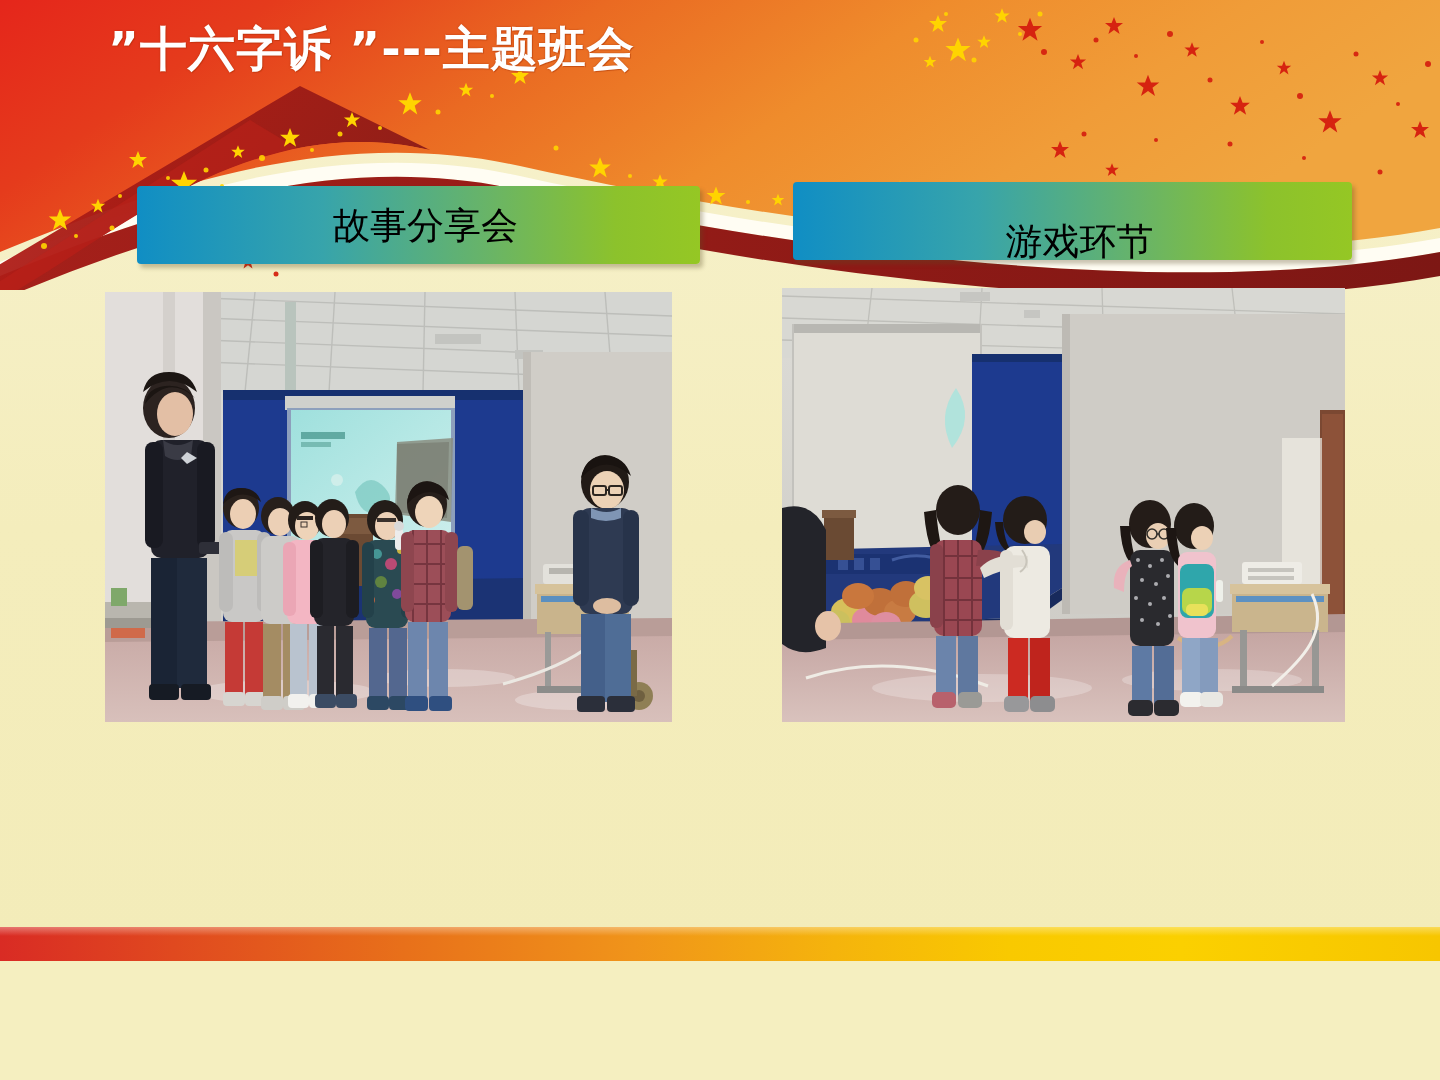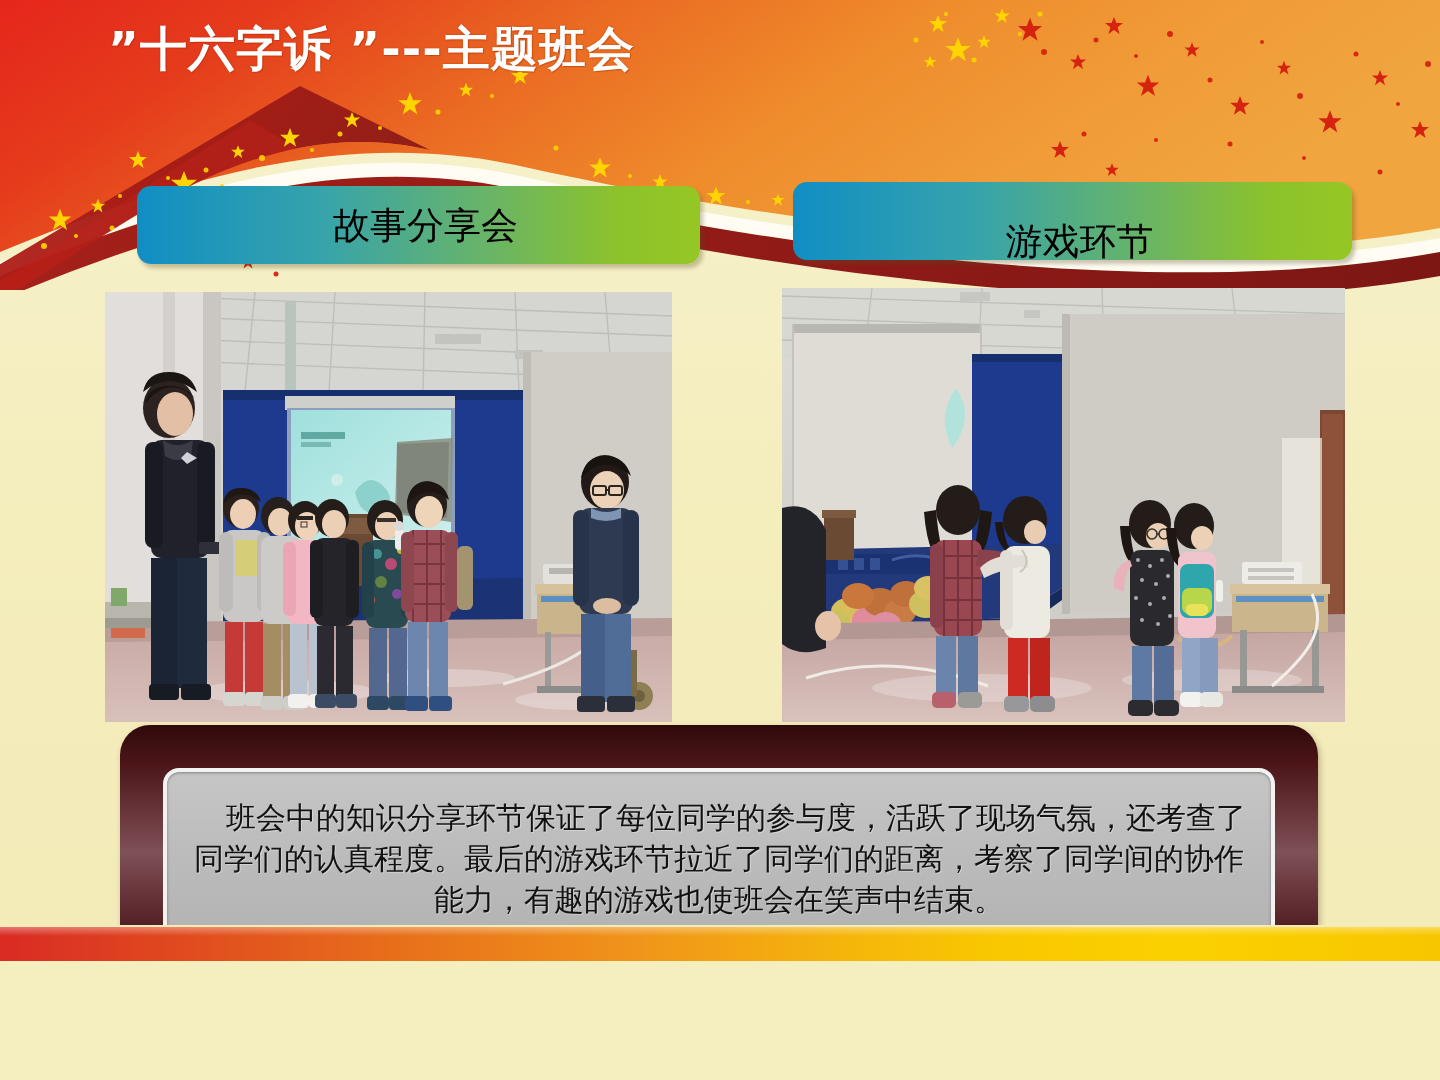--- a/index.html
+++ b/index.html
@@ -28,21 +28,21 @@
     letter-spacing:1px;
     line-height:62px;
     white-space:nowrap;
     text-shadow:0 0 2px rgba(150,40,0,.55), 1px 1px 0 rgba(170,50,0,.35);
     font-family:"DejaVu Sans","Liberation Sans",sans-serif;
     z-index:6;
   }
 
   
   .pill{
-    position:absolute;height:78px;border-radius:14px;
+    position:absolute;height:78px;border-radius:4px;
     background:linear-gradient(90deg,#108ec4 0%,#37a4ab 33%,#68b468 62%,#8cc22c 85%,#95c724 100%);
     box-shadow:3px 4px 4px rgba(90,80,40,.33);
     z-index:7;
     display:flex;align-items:center;justify-content:center;
   }
   .pill-label{
     font-family:"DejaVu Serif","Liberation Serif",serif;
     font-size:37px;color:#000;line-height:1;
     padding-left:14px;
   }
@@ -724,21 +724,16 @@
         <rect x="404" y="316" width="22" height="12" rx="5" fill="#e8e15a"></rect>
         <rect x="434" y="292" width="7" height="22" rx="3" fill="#eef0ea"></rect>
         <rect x="400" y="350" width="18" height="60" fill="#8fa6c6"></rect>
         <rect x="418" y="350" width="18" height="60" fill="#849bbd"></rect>
         <rect x="398" y="404" width="23" height="15" rx="5" fill="#f3f2ee"></rect>
         <rect x="418" y="404" width="23" height="15" rx="5" fill="#e9e8e3"></rect>
       </g>
     </svg>
   </div>
 
-  <div id="caption-box">
-    <div id="caption-panel">
-      <div id="caption-text">班会中的知识分享环节保证了每位同学的参与度，活跃了现场气氛，还考查了同学们的认真程度。最后的游戏环节拉近了同学们的距离，考察了同学间的协作能力，有趣的游戏也使班会在笑声中结束。</div>
-    </div>
-  </div>
 
   <div id="bottom-bar"></div>
 
 </div>
 
 </body></html>

